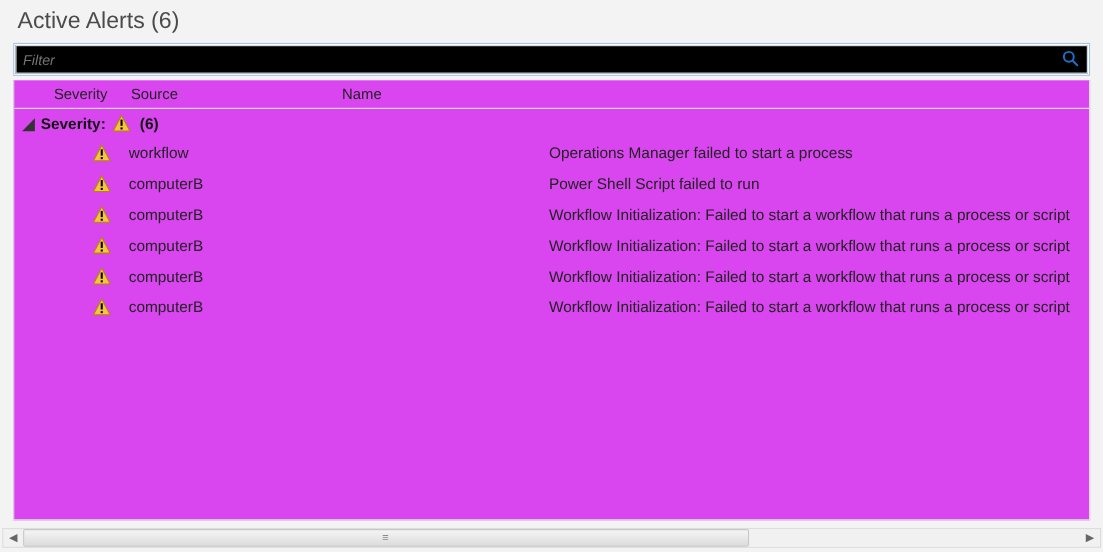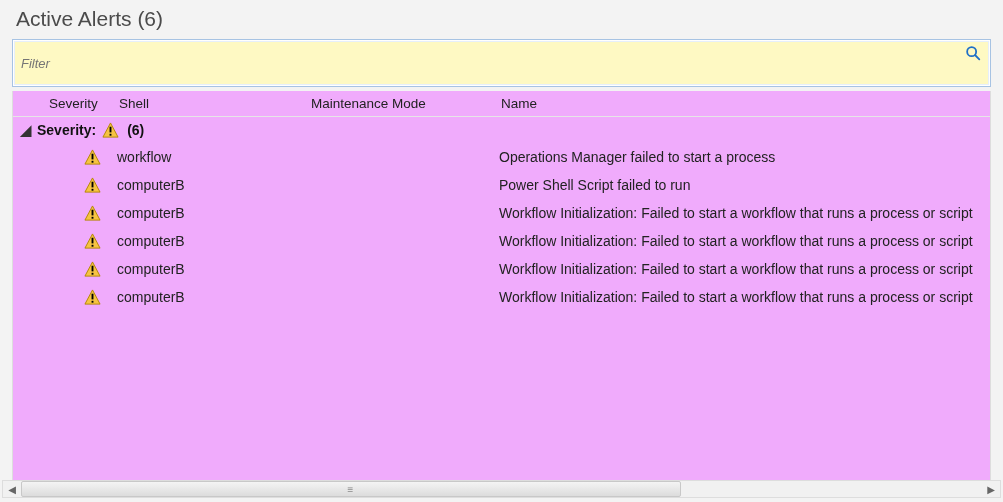--- a/index.html
+++ b/index.html
@@ -23,22 +23,22 @@
     padding: 3px 4px 8px 6px;
   }
   .filter-wrap {
     border: 1px solid #a7c3e3;
     padding: 1px;
     background: #fff;
     margin: 0 2px;
   }
   .filter {
     border: 1px solid #e6effa;
-    background: #fef9c3;
-    height: 44px;
+    background: #000000;
+    height: 26px;
     position: relative;
   }
   .filter input {
     border: none;
     outline: none;
     height: 100%;
     width: calc(100% - 28px);
     padding: 0 6px;
     font-size: 13px;
     font-style: italic;
@@ -46,21 +46,21 @@
     background: transparent;
   }
   .filter .search {
     position: absolute;
     right: 4px; top: 2px;
     width: 20px; height: 20px;
     color: #1e6fc7;
     cursor: pointer;
   }
   .grid-viewport {
-    background: #f0abfc;
+    background: #d946ef;
     border-left: 1px solid #ddd;
     border-right: 1px solid #ddd;
     border-bottom: 1px solid #ddd;
     margin: 4px 2px 0 2px;
     height: 400px;
     overflow: hidden;
     position: relative;
   }
   .grid-inner {
     width: 1400px; 
@@ -165,22 +165,21 @@
         </svg>
       </span>
     </div>
   </div>
 
   <div class="grid-viewport">
     <div class="grid-inner">
       <div class="grid-head">
         <div class="col-expander"></div>
         <div class="col-sev">Severity</div>
-        <div class="col-src">Shell</div>
-        <div class="col-mmode">Maintenance Mode</div>
+        <div class="col-src">Source</div>
         <div class="col-name">Name</div>
       </div>
 
       <div class="group-row">
         <span class="caret">◢</span>
         <span class="glabel">Severity:</span>
         <span class="warn-ico">
           <svg viewBox="0 0 18 18" width="17" height="17">
             <polygon points="9,1 17,16 1,16" fill="#f6c342" stroke="#b38600" stroke-width="1"></polygon>
             <rect x="8" y="5" width="2" height="6" fill="#000"></rect>

